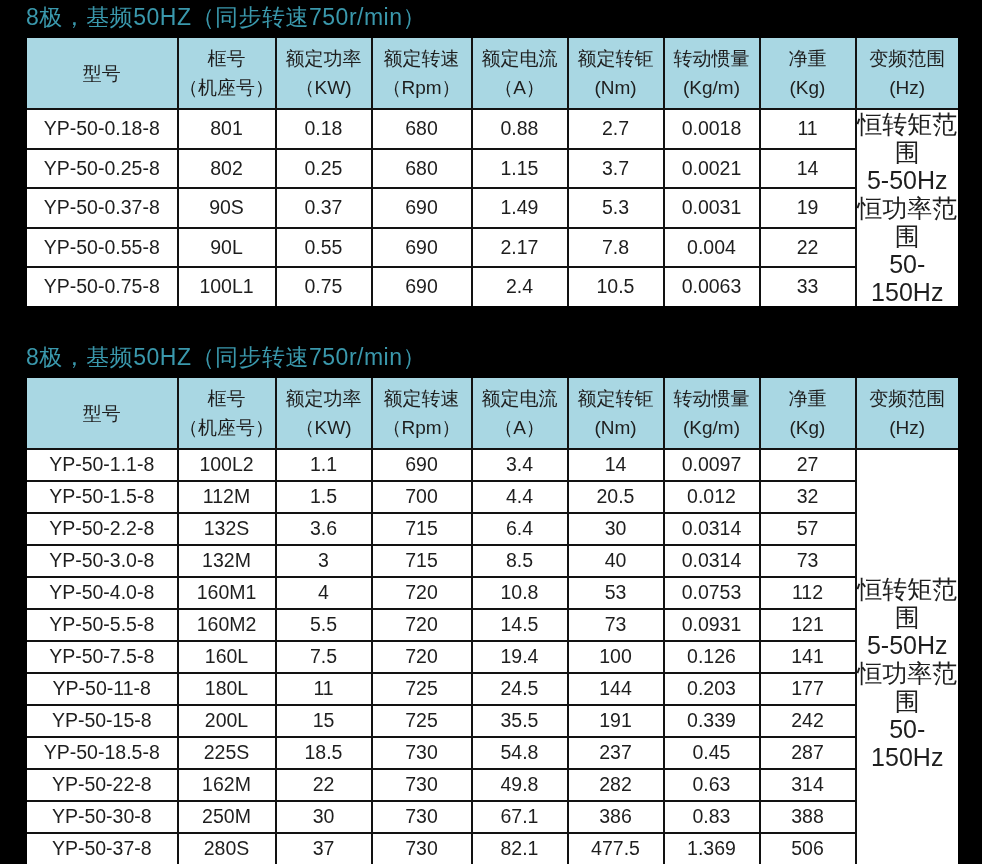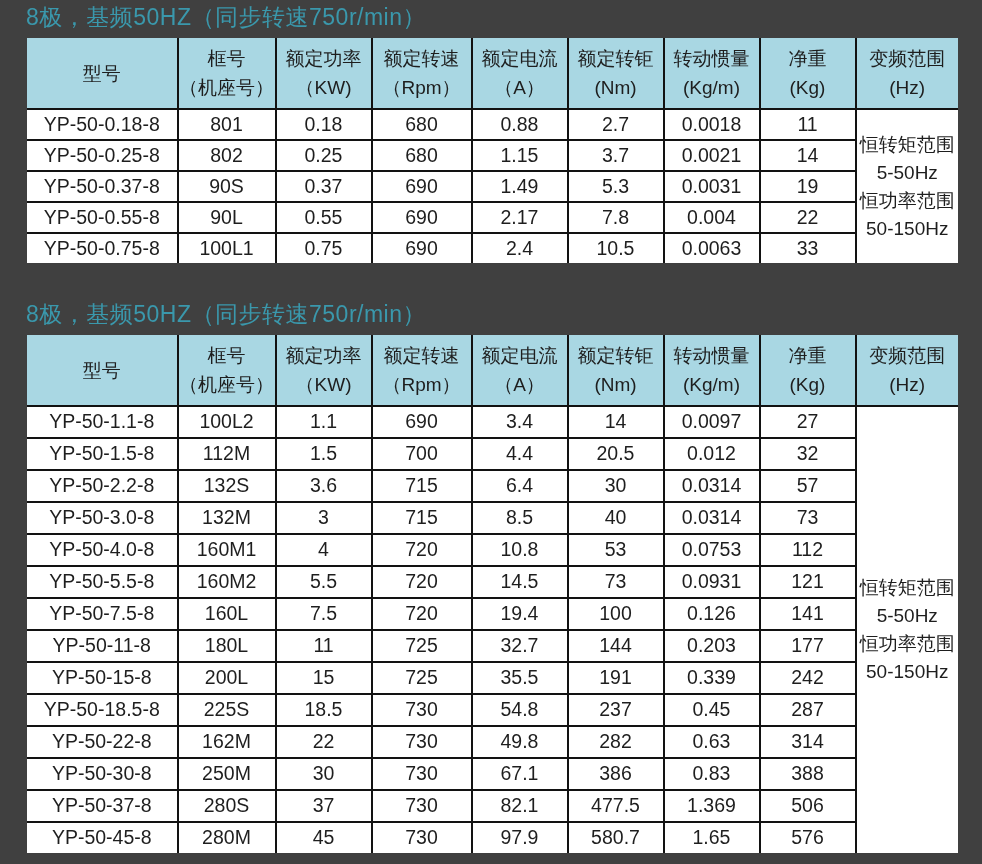--- a/index.html
+++ b/index.html
@@ -7,38 +7,38 @@
     padding: 0;
     background: #ffffff;
     font-family: "Liberation Sans", "DejaVu Sans", sans-serif;
     color: #1e1e1e;
   }
   .page {
     width: 982px;
     height: 864px;
     box-sizing: border-box;
     padding: 3px 18px 12px 24px;
-    background: #404040;
+    background: #000000;
   }
   .section-title {
     font-size: 23px;
     font-weight: 400;
     color: #3a98ac;
     margin: 0 0 4px 2px;
     line-height: 28px;
     letter-spacing: 0.5px;
   }
   .section + .section .section-title {
     margin-top: 34px;
   }
   table.spec-table {
     border-collapse: collapse;
     table-layout: fixed;
     width: 822px;
-    border: 3px solid #404040;
+    border: 3px solid #000000;
   }
   .spec-table th, .spec-table td {
     border: 2px solid #121212;
     text-align: center;
     vertical-align: middle;
     padding: 0;
     overflow: hidden;
   }
   .spec-table thead th {
     background: #a9d7e3;
@@ -52,21 +52,21 @@
   .spec-table tbody td {
     font-size: 19.5px;
     height: 29px;
     line-height: 1.1;
     background: #ffffff;
   }
   .section-2 .spec-table tbody td {
     height: 30px;
   }
   .spec-table td.range-cell {
-    font-size: 19px;
+    font-size: 25px;
     background: #ffffff;
     margin-top: 45px;
   }
   .spec-table td.range-cell div {
     line-height: 28px;
   }
 </style>
 </head>
 <body>
 
@@ -314,21 +314,21 @@
             <td>19.4</td>
             <td>100</td>
             <td>0.126</td>
             <td>141</td>
           </tr>
           <tr>
             <td>YP-50-11-8</td>
             <td>180L</td>
             <td>11</td>
             <td>725</td>
-            <td>32.7</td>
+            <td>24.5</td>
             <td>144</td>
             <td>0.203</td>
             <td>177</td>
           </tr>
           <tr>
             <td>YP-50-15-8</td>
             <td>200L</td>
             <td>15</td>
             <td>725</td>
             <td>35.5</td>

